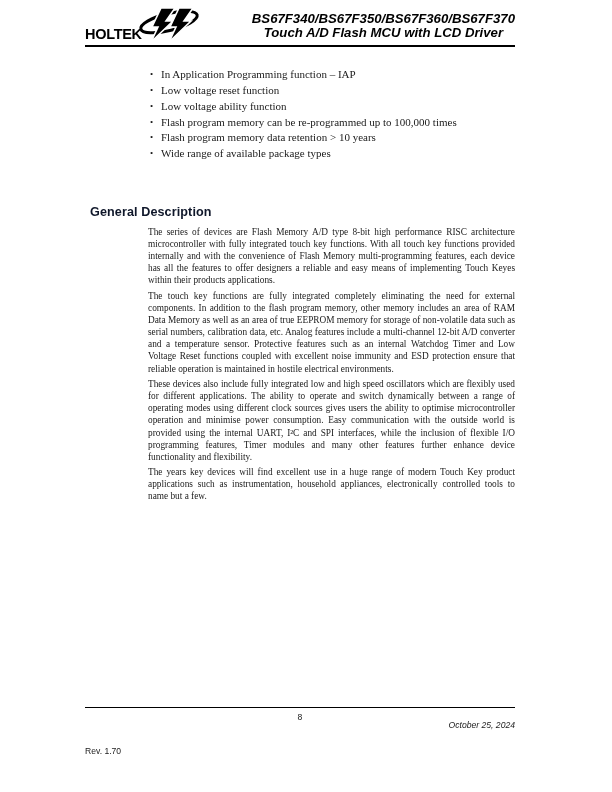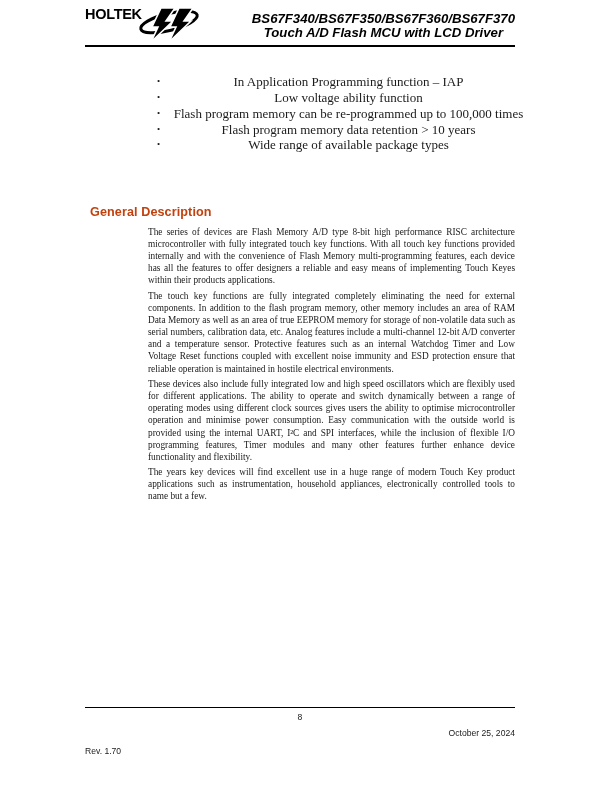--- a/index.html
+++ b/index.html
@@ -22,21 +22,21 @@
     position: absolute;
     top: 8px;
     left: 85px;
     width: 430px;
     display: flex;
     justify-content: space-between;
     align-items: flex-start;
   }
   .logo {
     display: flex;
-    align-items: flex-start;
+    align-items: flex-end;
     height: 34px;
   }
   .logo-text {
     font-family: "Liberation Sans", sans-serif;
     font-weight: 700;
     font-size: 14.5px;
     letter-spacing: -0.3px;
     color: #000000;
     line-height: 12px;
     padding-bottom: 2px;
@@ -63,26 +63,25 @@
     height: 2px;
     background: #000000;
   }
 
   
   .features {
     position: absolute;
     top: 63px;
     left: 146px;
     width: 372px;
-    margin: 11px;
+    margin: 4px;
     padding: 0;
     list-style: none;
-    font-size: 13px;
+    font-size: 11px;
     color: #1a1a1a;
-    text-align: center;
   }
   .features li {
     position: relative;
     padding-left: 11px;
     height: 15.85px;
     line-height: 15.85px;
     white-space: nowrap;
   }
   .features li::before {
     content: "\2022";
@@ -94,21 +93,21 @@
 
   
   .section-heading {
     position: absolute;
     top: 205px;
     left: 90px;
     margin: 0;
     font-family: "Liberation Sans", sans-serif;
     font-weight: 700;
     font-size: 12.6px;
-    color: #c2410c;
+    color: #0f172a;
     letter-spacing: 0.1px;
   }
   .paragraphs {
     position: absolute;
     top: 226px;
     left: 148px;
     width: 367px;
     font-size: 9.3px;
     line-height: 12.1px;
     text-align: justify;
@@ -132,21 +131,21 @@
     top: 712px;
     left: 85px;
     width: 430px;
     height: 12px;
     font-family: "Liberation Sans", sans-serif;
     font-size: 8.6px;
     color: #1a1a1a;
   }
   .footer .rev   { position: absolute; left: 0; top: 0; margin-top: 34px; }
   .footer .pageno{ position: absolute; left: 0; right: 0; top: 0; text-align: center; }
-  .footer .date  { position: absolute; right: 0; top: 16px; }
+  .footer .date  { position: absolute; right: 0; top: 8px; font-style: italic; }
 </style>
 </head>
 <body>
 
 <div class="page">
 
   <div class="header">
     <div class="logo">
       <span class="logo-text">HOLTEK</span>
       <svg class="logo-emblem" width="64" height="34" viewBox="0 0 64 34" aria-hidden="true">
@@ -157,20 +156,21 @@
     </div>
     <div class="doc-titles">
       <div>BS67F340/BS67F350/BS67F360/BS67F370</div>
       <div>Touch A/D Flash MCU with LCD Driver</div>
     </div>
   </div>
   <div class="header-rule"></div>
 
   <ul class="features">
     <li>In Application Programming function – IAP</li>
+    <li>Low voltage reset function</li>
     <li>Low voltage ability function</li>
     <li>Flash program memory can be re-programmed up to 100,000 times</li>
     <li>Flash program memory data retention &gt; 10 years</li>
     <li>Wide range of available package types</li>
   </ul>
 
   <h2 class="section-heading">General Description</h2>
 
   <div class="paragraphs">
     <p>The series of devices are Flash Memory A/D type 8-bit high performance RISC architecture microcontroller with fully integrated touch key functions. With all touch key functions provided internally and with the convenience of Flash Memory multi-programming features, each device has all the features to offer designers a reliable and easy means of implementing Touch Keyes within their products applications.</p>

